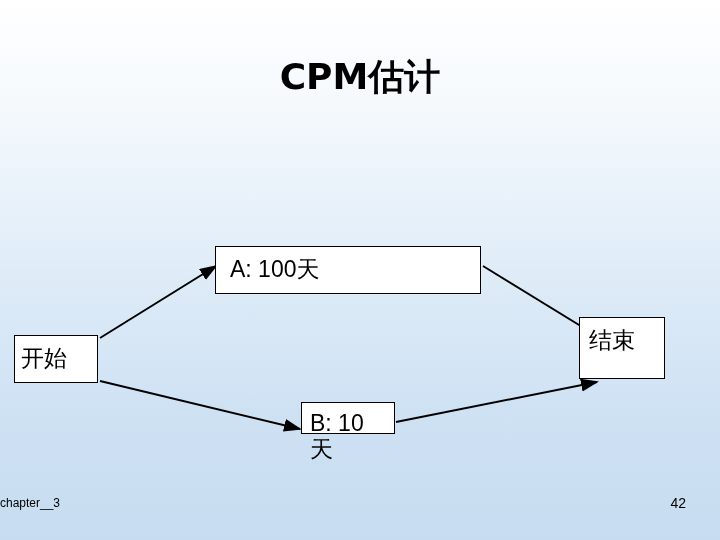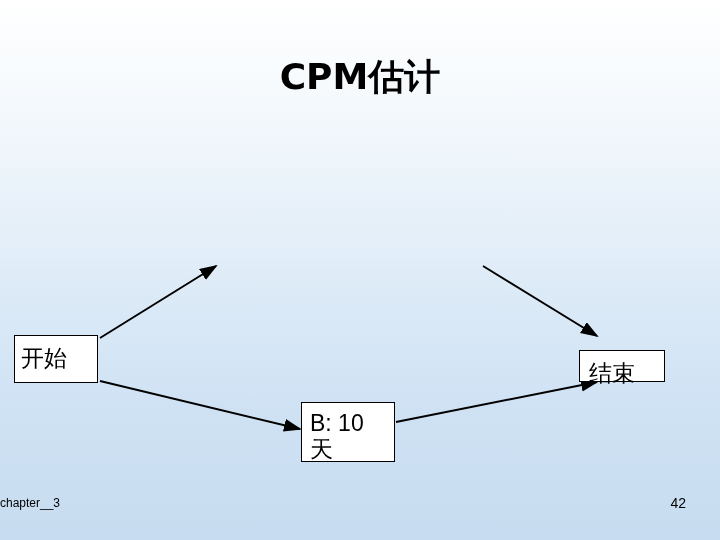--- a/index.html
+++ b/index.html
@@ -45,37 +45,37 @@
   }
   #node-start {
     left: 14px;
     top: 335px;
     width: 84px;
     height: 48px;
     padding: 9px 0 12px 6px;
   }
   #node-end {
     left: 579px;
-    top: 350px;
+    top: 317px;
     width: 86px;
-    height: 32px;
+    height: 62px;
     padding: 9px 0 0 9px;
   }
   #node-a {
     left: 215px;
     top: 246px;
     width: 266px;
     height: 48px;
     padding: 9px 0 0 14px;
   }
   #node-b {
     left: 301px;
     top: 402px;
     width: 94px;
-    height: 60px;
+    height: 32px;
     padding: 7px 0 9px 8px;
   }
   #node-b .line2 {
     display: block;
   }
   #arrows {
     position: absolute;
     left: 0;
     top: 0;
     width: 720px;
@@ -116,20 +116,23 @@
     <line x1="100" y1="338" x2="216" y2="266" stroke="#000000" stroke-width="2" marker-end="url(#arrowhead)"></line>
     <line x1="483" y1="266" x2="597" y2="336" stroke="#000000" stroke-width="2" marker-end="url(#arrowhead)"></line>
     <line x1="100" y1="381" x2="300" y2="429" stroke="#000000" stroke-width="2" marker-end="url(#arrowhead)"></line>
     <line x1="396" y1="422" x2="597" y2="382" stroke="#000000" stroke-width="2" marker-end="url(#arrowhead)"></line>
   </svg>
 
   <div class="node" id="node-start">
     <span>开始</span>
   </div>
 
+  <div class="node" id="node-a">
+    <span>A: 100天</span>
+  </div>
 
   <div class="node" id="node-b">
     <span>B: 10</span>
     <span class="line2">天</span>
   </div>
 
   <div class="node" id="node-end">
     <span>结束</span>
   </div>
 

